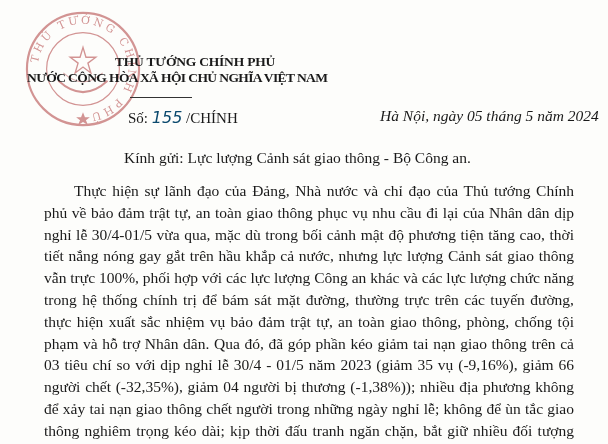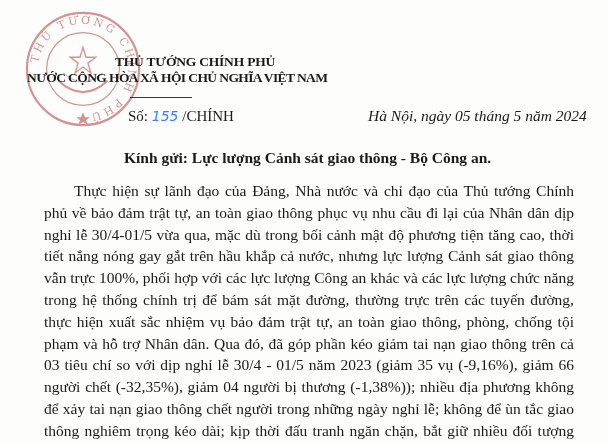--- a/index.html
+++ b/index.html
@@ -25,26 +25,26 @@
   .org-sub {
     font-weight: bold; font-size: 13.5px; letter-spacing: -0.6px; margin-top: 0px;
     white-space: nowrap; text-align: left; margin-left: -3px;
   }
   .header-rule {
     position: absolute; left: 130px; top: 97px; width: 62px; height: 1px; background: #333;
   }
   .doc-number {
     position: absolute; left: 128px; top: 108px; font-size: 15px;
   }
-  .doc-number .num { font-family: "DejaVu Sans", sans-serif; font-style: italic; font-size: 14px; color: #3b82f6; }
+  .doc-number .num { font-family: "DejaVu Sans", sans-serif; font-style: italic; font-size: 16px; color: #0c4a6e; }
   .place-date {
-    position: absolute; left: 368px; top: 107px; font-size: 15.5px; font-style: italic;
+    position: absolute; left: 380px; top: 107px; font-size: 15.5px; font-style: italic;
   }
   .salutation {
-    position: absolute; left: 124px; top: 149px; font-size: 15.5px; font-weight: bold;
+    position: absolute; left: 124px; top: 149px; font-size: 15.5px; font-weight: normal;
   }
   .body-para {
     position: absolute; left: 44px; top: 180px; width: 530px;
     font-size: 15.5px; line-height: 21.8px; text-align: justify;
     text-indent: 30px;
   }
 </style>
 </head>
 <body>
 

